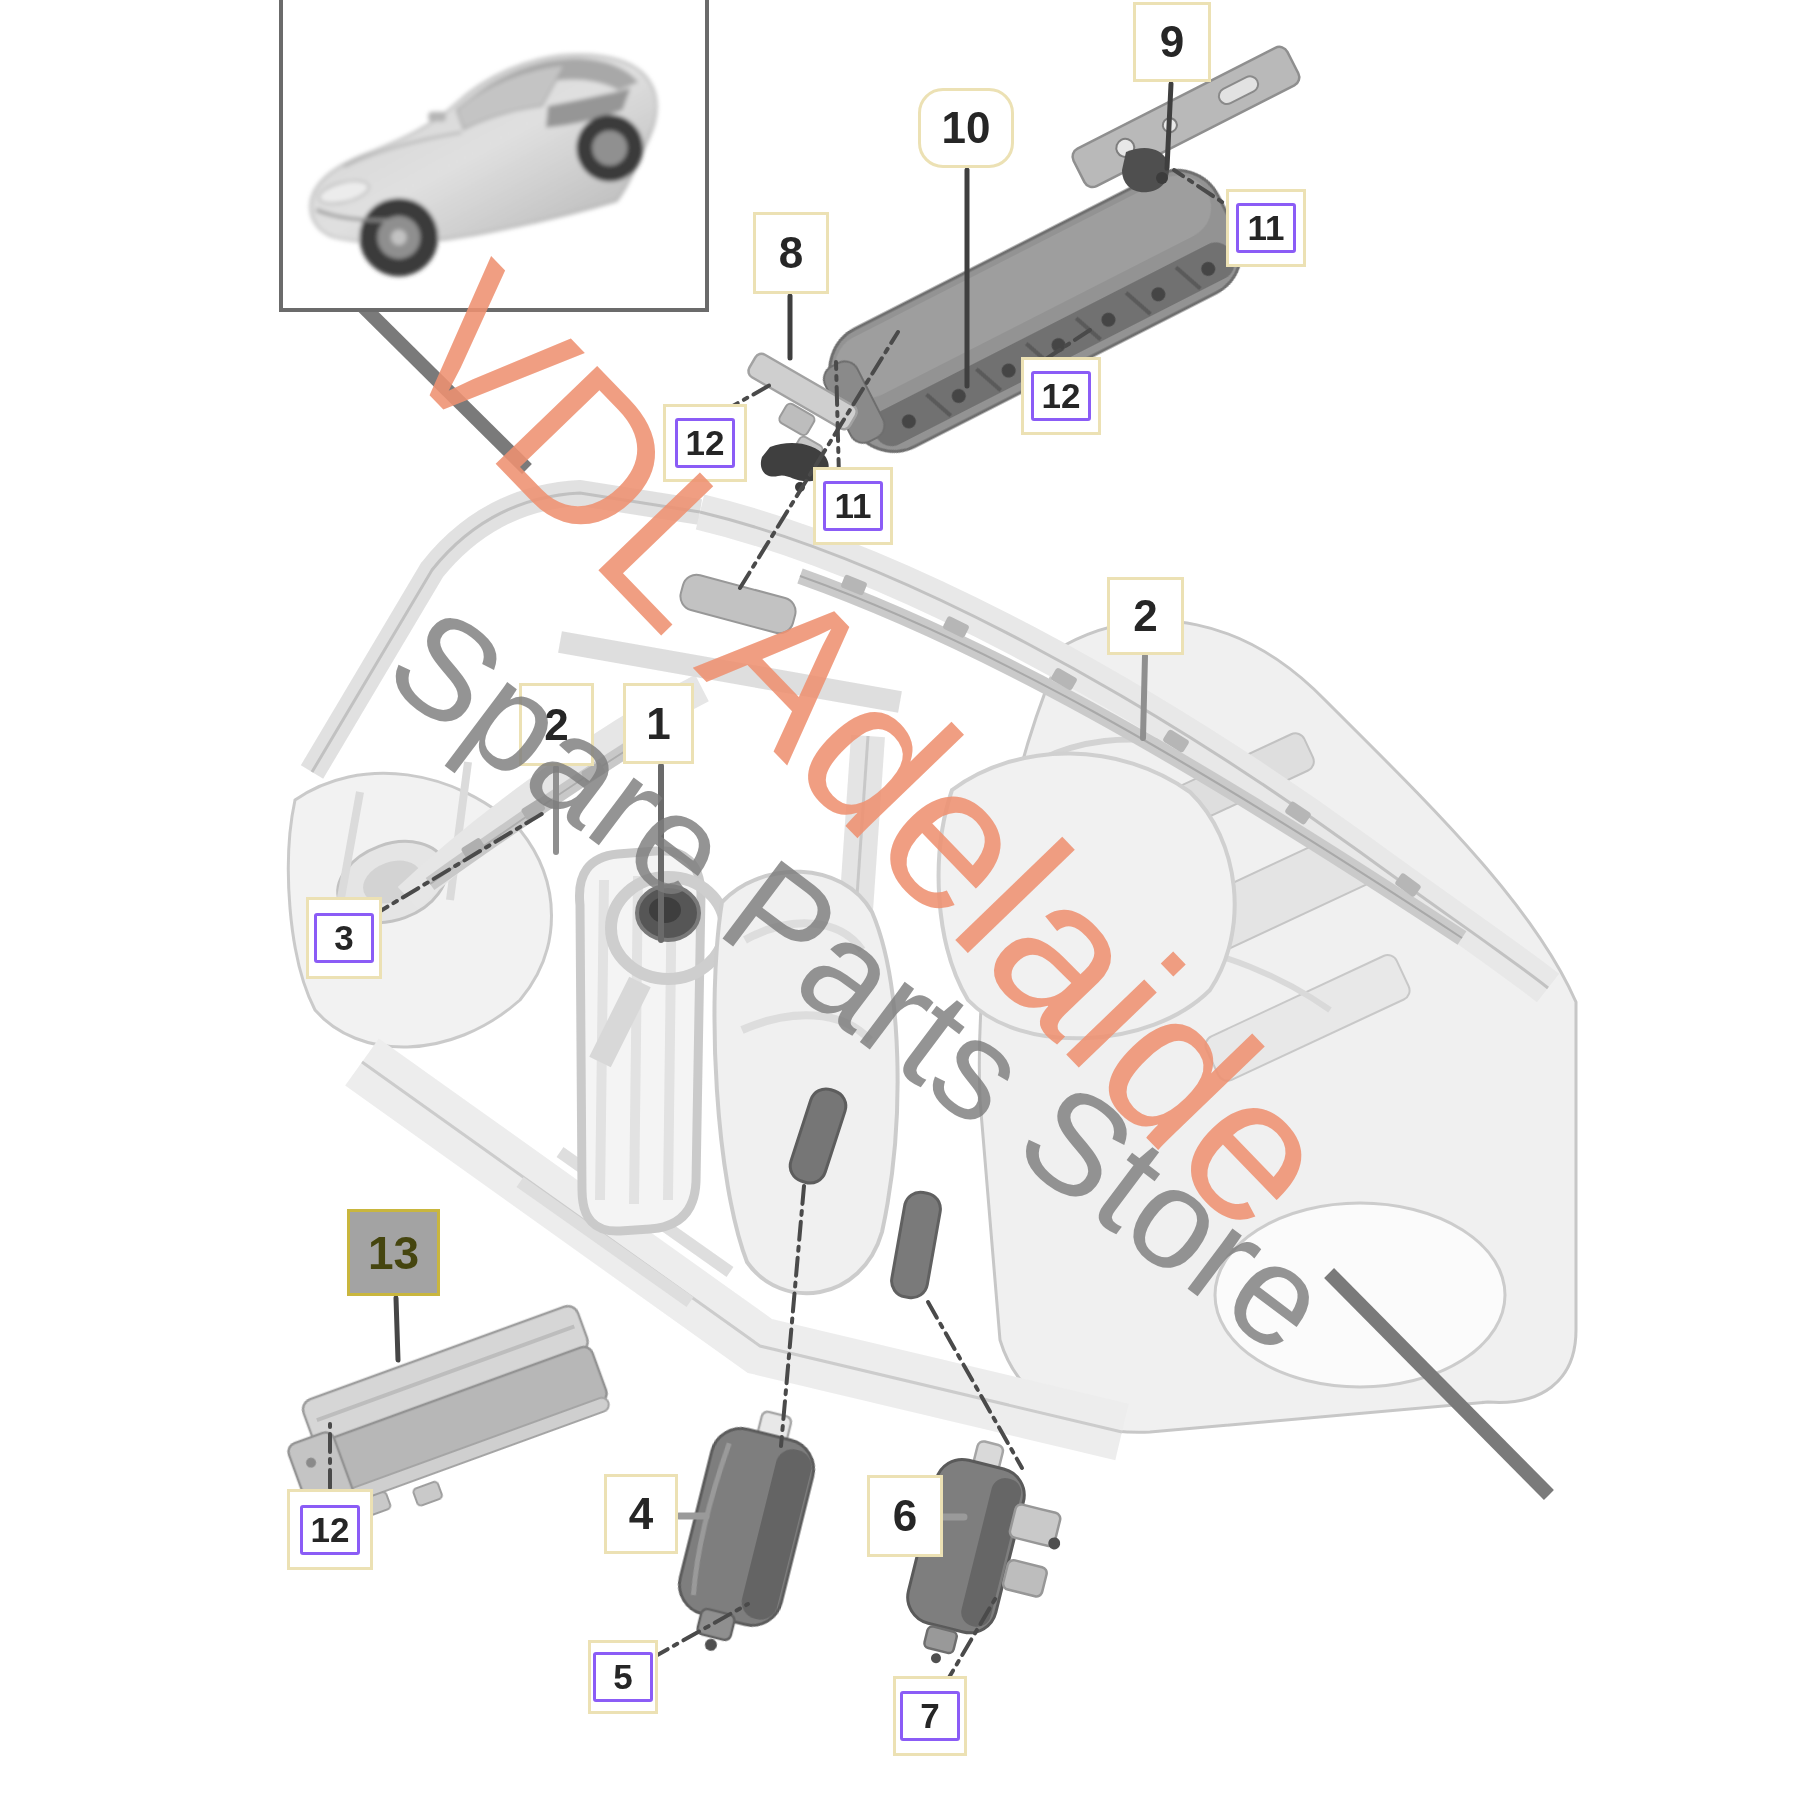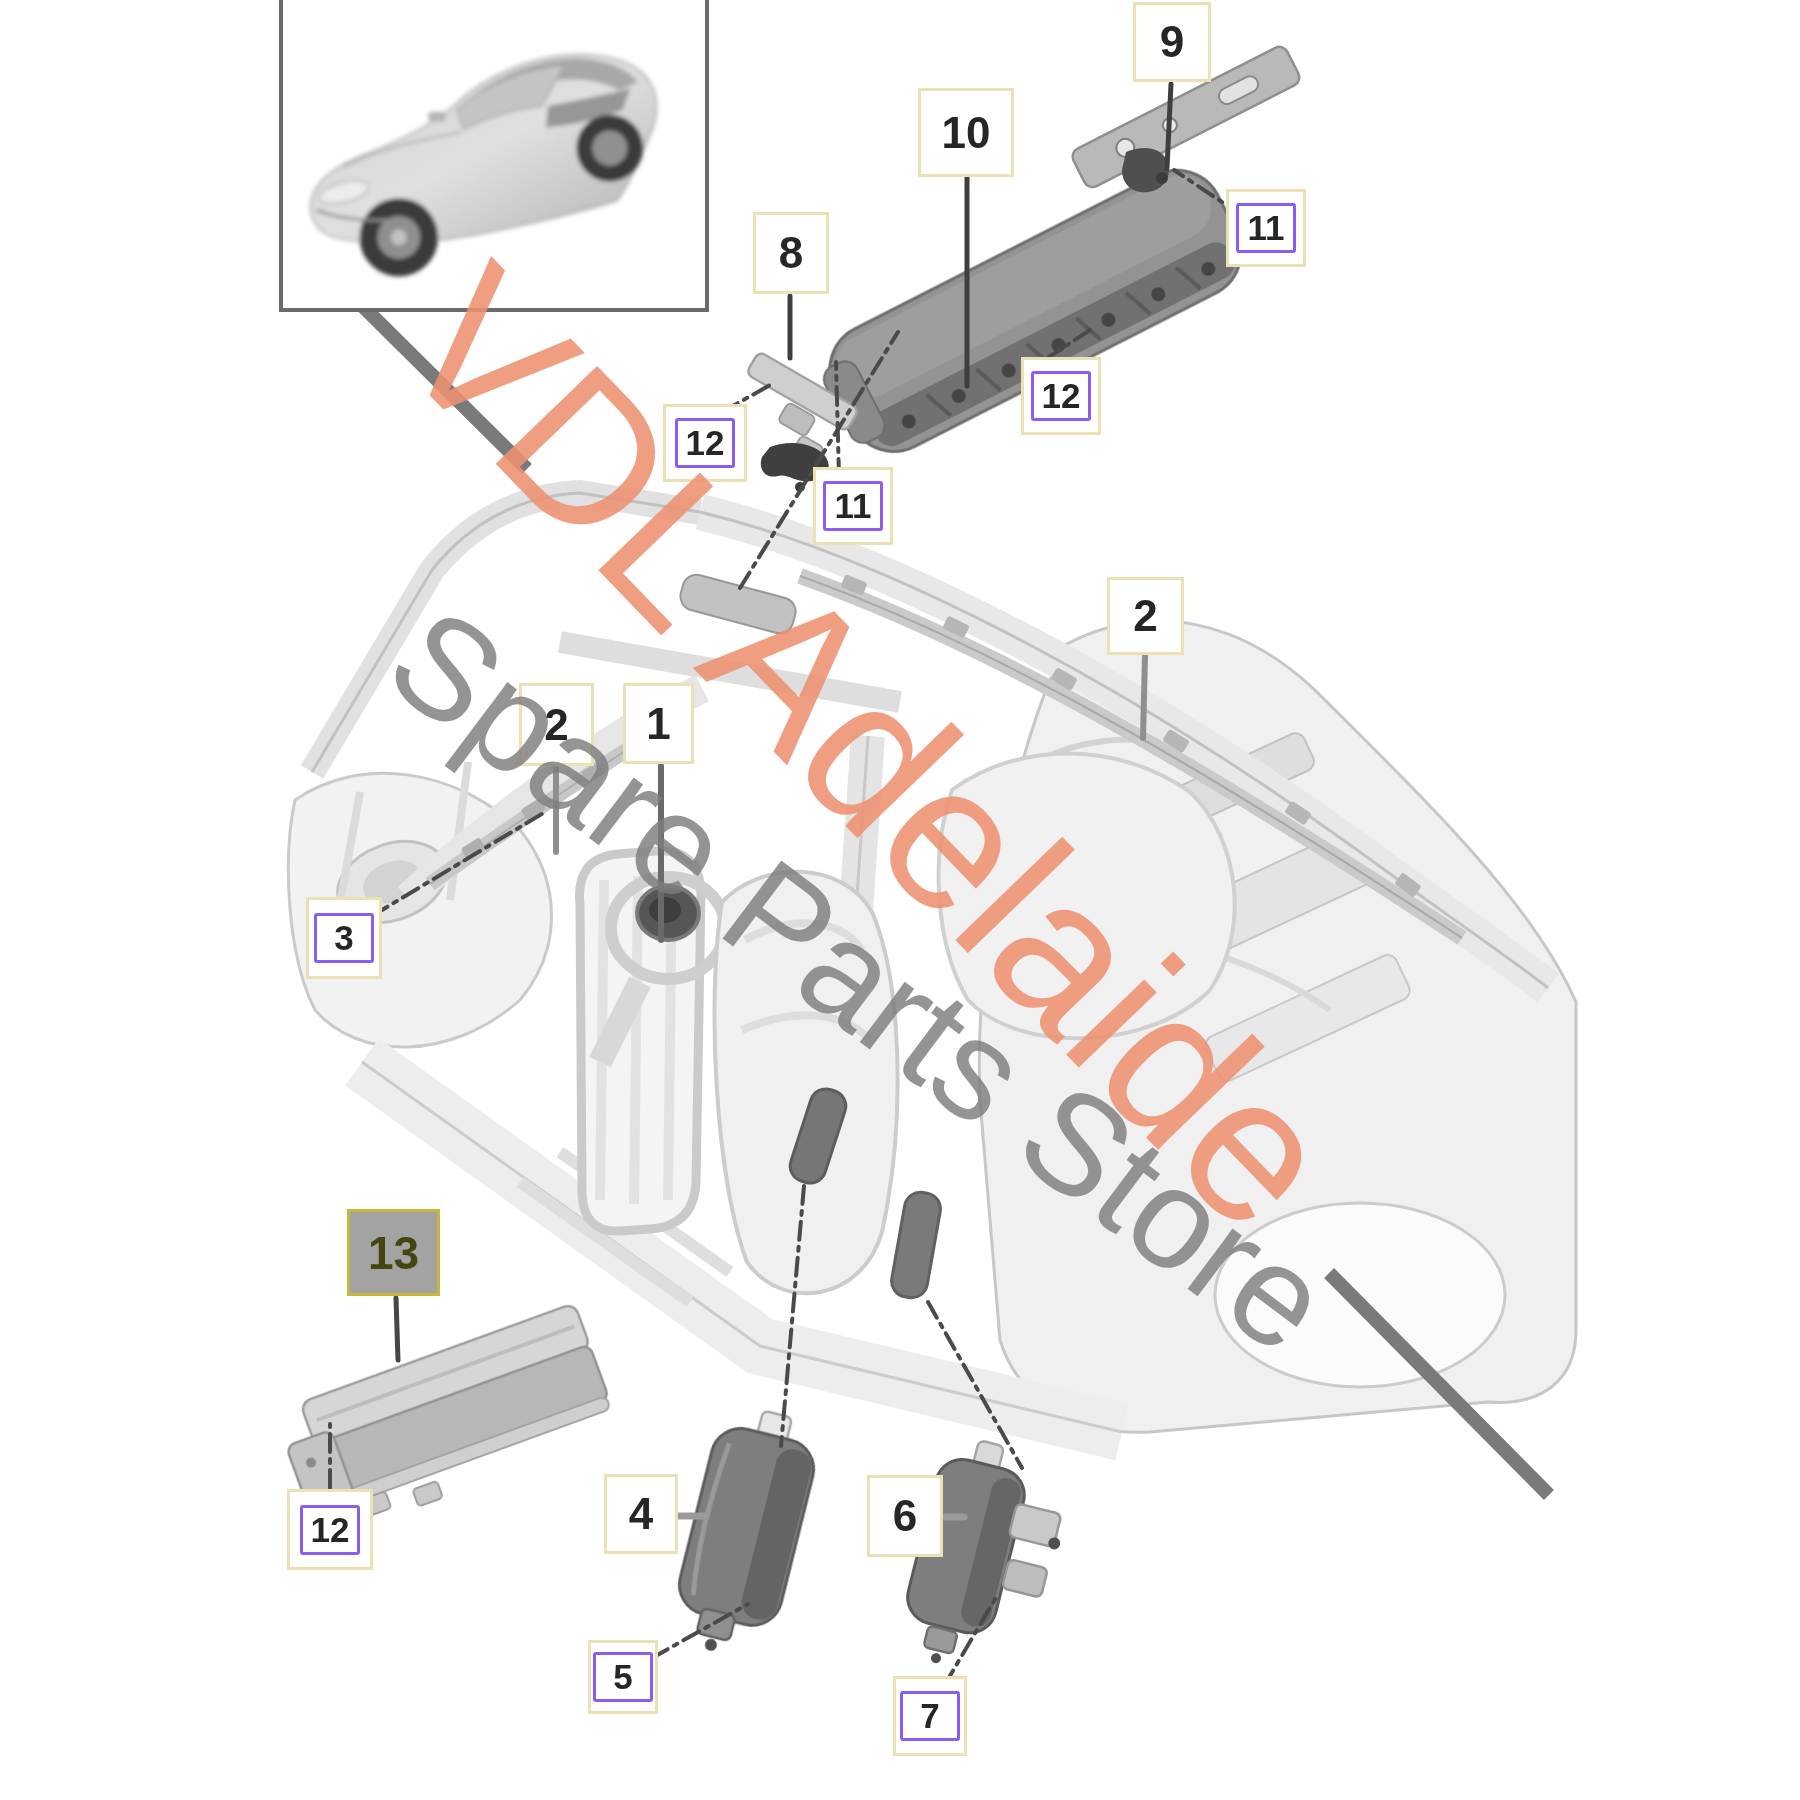--- a/index.html
+++ b/index.html
@@ -250,21 +250,21 @@
         <circle cx="333" cy="153" r="18" fill="#909090"></circle>
         <ellipse cx="62" cy="198" rx="26" ry="10" transform="rotate(-14 62 198)" fill="#ececec" stroke="#adadad" stroke-width="1.5"></ellipse>
         <path d="M34,216 C52,224 82,228 112,226" fill="none" stroke="#8f8f8f" stroke-width="3"></path>
         <rect x="148" y="116" width="18" height="10" rx="4" fill="#b5b5b5"></rect>
       </g>
     </svg>
   </div>
 
   <div class="callout" style="left:1133px;top:2px;width:78px;height:80px;">9</div>
 
-  <div class="callout" style="left:918px;top:88px;width:96px;height:89px;">10</div>
+  <div class="callout" style="left:918px;top:88px;width:96px;height:80px;border-radius:25px;">10</div>
 
   <div class="callout framed" style="left:1226px;top:189px;width:80px;height:78px;">
     <span class="inner">11</span>
   </div>
 
   <div class="callout" style="left:753px;top:212px;width:76px;height:82px;">8</div>
 
   <div class="callout framed" style="left:1021px;top:357px;width:80px;height:78px;">
     <span class="inner">12</span>
   </div>

